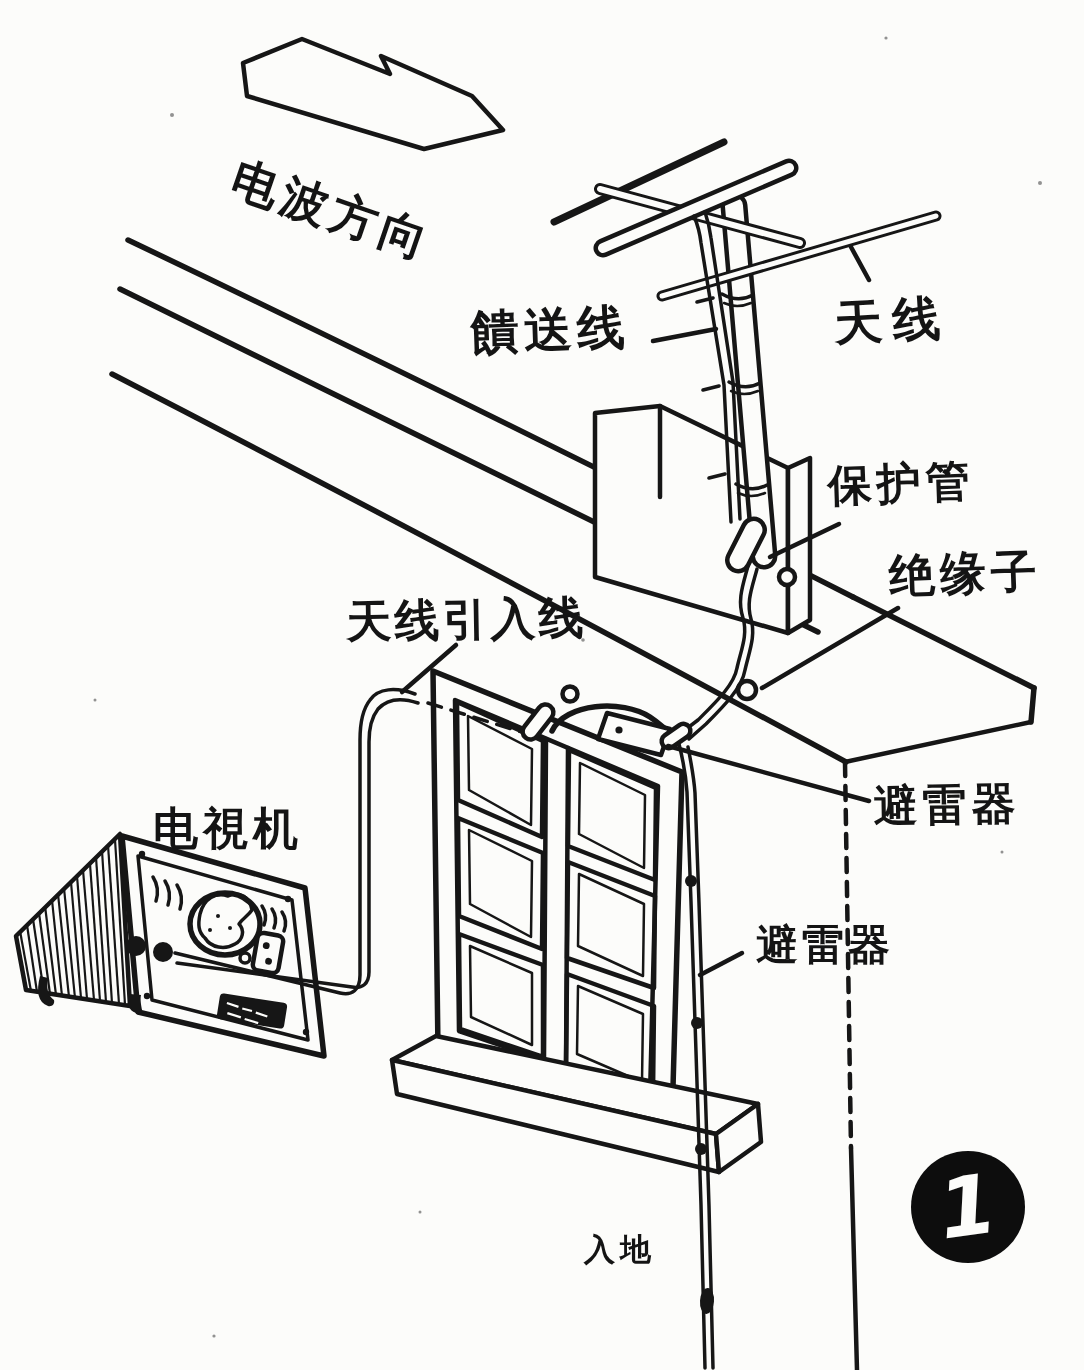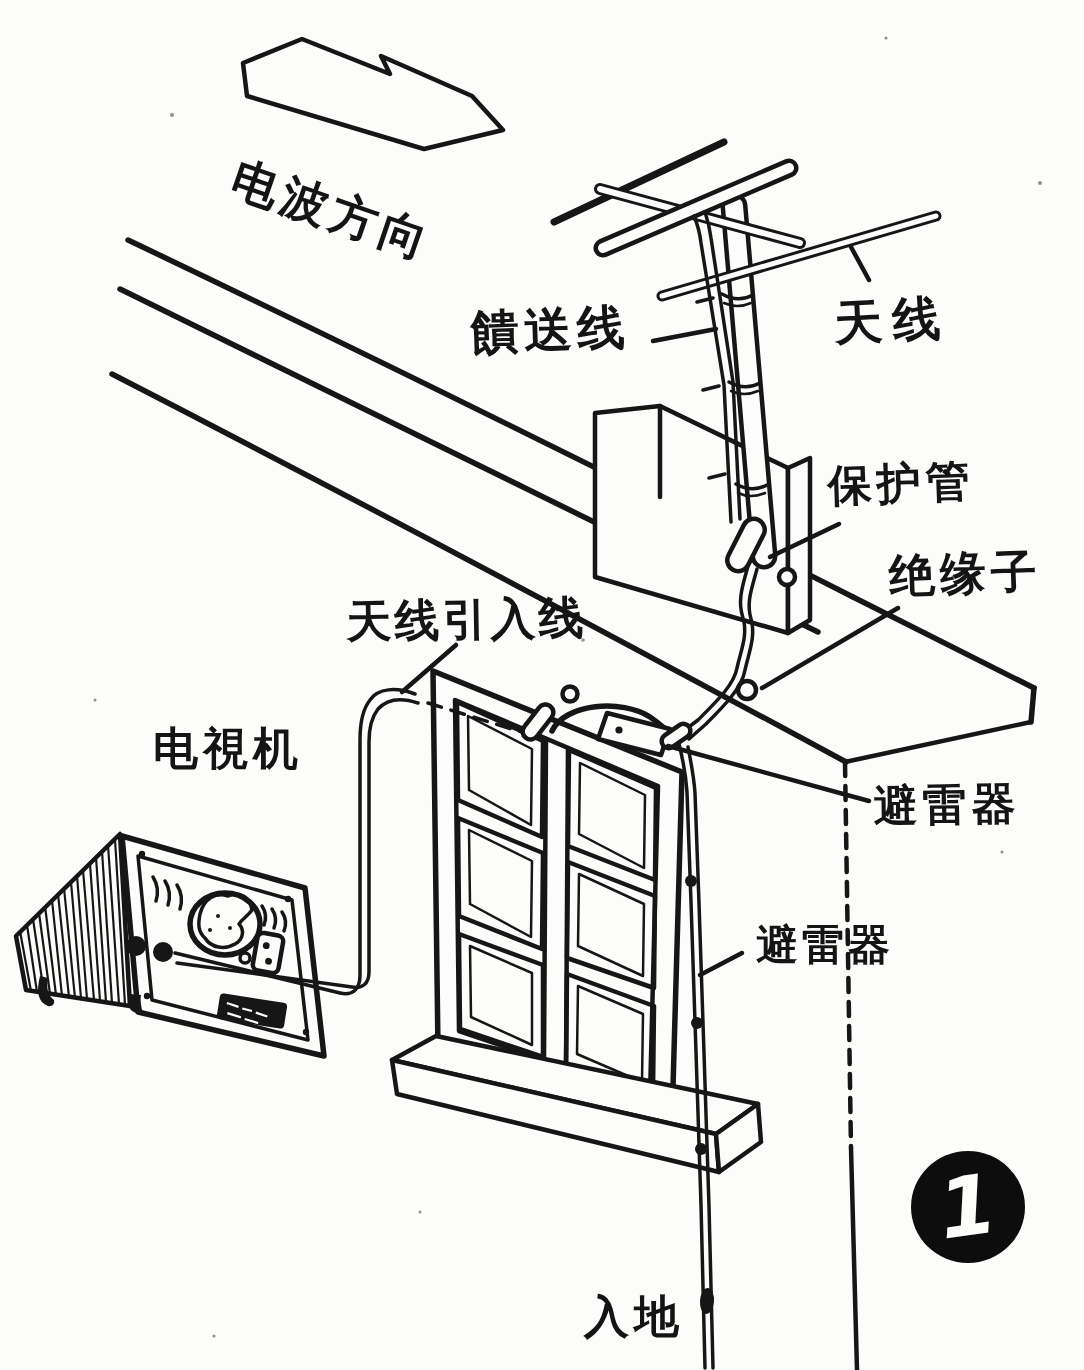--- a/index.html
+++ b/index.html
@@ -265,27 +265,27 @@
 <div class="lbl" style="left:470px;top:306px;transform:rotate(-2deg);font-size:48px;">饋送线</div>
 
 <div class="lbl" style="left:833px;top:297px;transform:rotate(-3deg);font-size:48px;letter-spacing:10px;">天线</div>
 
 <div class="lbl" style="left:827px;top:462px;transform:rotate(-2deg);font-size:44px;">保护管</div>
 
 <div class="lbl" style="left:888px;top:551px;transform:rotate(-2deg);font-size:46px;">绝缘子</div>
 
 <div class="lbl" style="left:346px;top:597px;transform:rotate(-1deg);font-size:45px;letter-spacing:3px;">天线引入线</div>
 
-<div class="lbl" style="left:153px;top:724px;font-size:45px;">电視机</div>
+<div class="lbl" style="left:153px;top:804px;font-size:45px;">电視机</div>
 
 <div class="lbl" style="left:873px;top:782px;transform:rotate(-1deg);font-size:44px;">避雷器</div>
 
 <div class="lbl lbl2" style="left:740px;top:922px;width:170px;white-space:normal;">
   <div>避雷器</div>
 </div>
 
-<div class="lbl" style="left:584px;top:1292px;font-size:45px;">入地</div>
+<div class="lbl" style="left:584px;top:1232px;font-size:31px;">入地</div>
 
 <div class="fig-badge">
   <span>1</span>
 </div>
 
 </div>
 
 </body></html>

